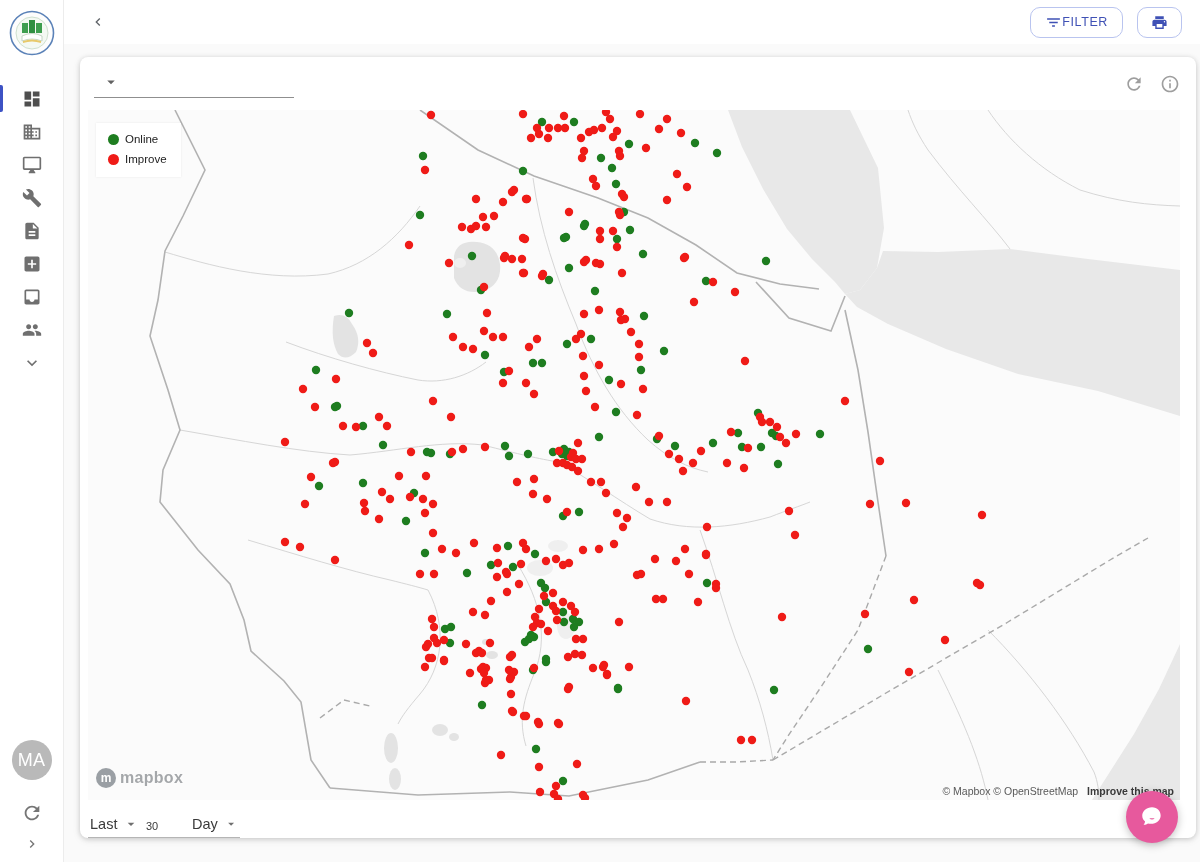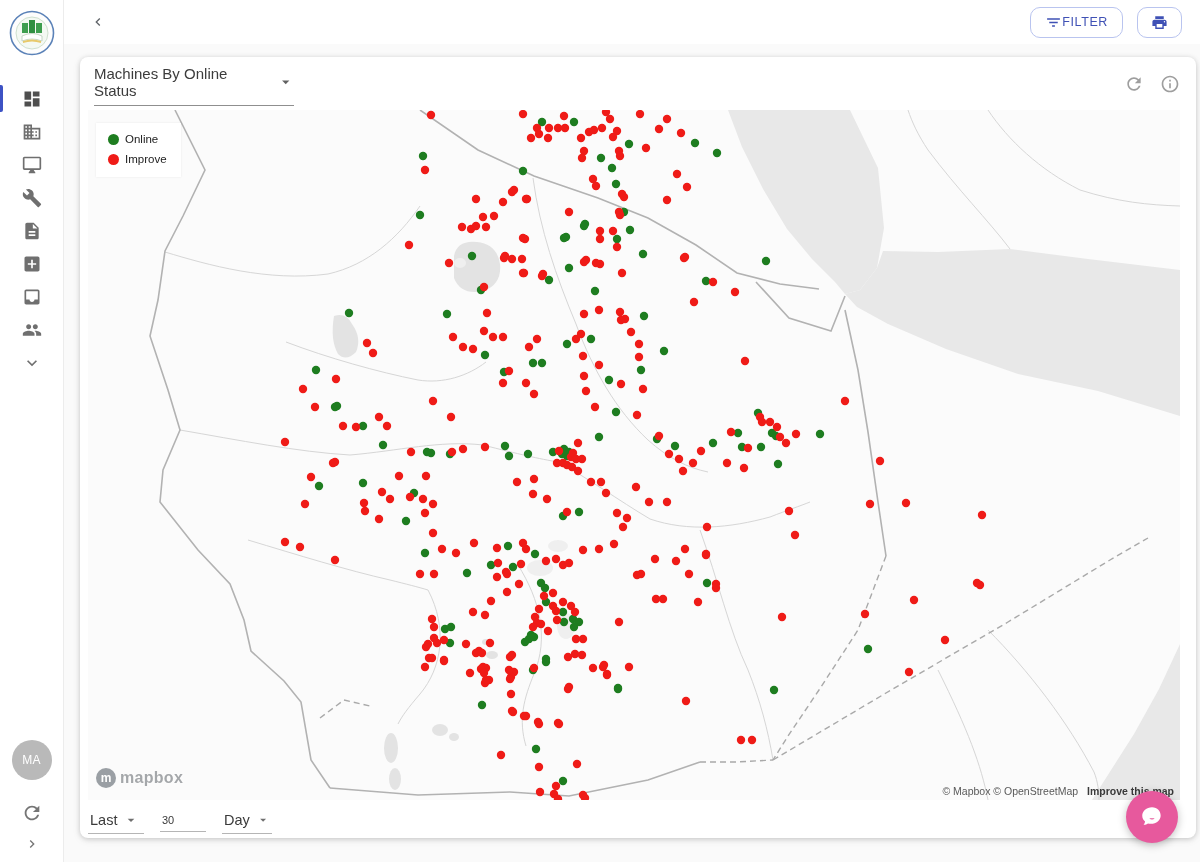--- a/index.html
+++ b/index.html
@@ -8,21 +8,21 @@
 
   
   .sidebar { position:absolute; left:0; top:0; width:64px; height:862px; background:#fff; border-right:1px solid #ececec; display:flex; flex-direction:column; align-items:center; z-index:5; }
   .logo { margin-top:10px; width:46px; height:46px; }
   .nav { margin-top:26px; display:flex; flex-direction:column; align-items:center; width:100%; }
   .nav-item { position:relative; width:64px; height:33px; display:flex; align-items:center; justify-content:center; cursor:pointer; color:#6f6f6f; }
   .nav-item svg { width:20px; height:20px; fill:#6f6f6f; }
   .nav-item.active svg { fill:#4e4e4e; }
   .nav-item.active::before { content:""; position:absolute; left:0; top:3px; width:3px; height:27px; background:var(--accent,#3d52c4); border-radius:0 2px 2px 0; }
   .side-bottom { margin-top:auto; display:flex; flex-direction:column; align-items:center; }
-  .avatar { width:40px; height:40px; border-radius:50%; background:#b9b9b9; color:#fff; font-size:12px; display:flex; align-items:center; justify-content:center; letter-spacing:.3px; }
+  .avatar { width:40px; height:40px; border-radius:50%; background:#b9b9b9; color:#fff; font-size:18px; display:flex; align-items:center; justify-content:center; letter-spacing:.3px; }
   .side-refresh { margin-top:22px; width:22px; height:22px; fill:#757575; cursor:pointer; }
   .side-collapse { margin-top:12px; margin-bottom:10px; width:16px; height:16px; fill:#757575; cursor:pointer; }
 
   
   .topbar { position:absolute; left:64px; top:0; right:0; height:44px; background:#fff; display:flex; align-items:stretch; z-index:4; }
   .back-ico { align-self:center; margin-left:26px; width:16px; height:16px; fill:#5f6368; cursor:pointer; }
   .tabs { display:flex; margin-left:4px; }
   .tab { position:relative; display:flex; align-items:center; padding:0 25px; font-size:12.5px; letter-spacing:.5px; color:#8f8f8f; cursor:pointer; white-space:nowrap; }
   .tab.active { color:var(--accent,#3d52c4); font-weight:bold; }
   .tab.active::after { content:""; position:absolute; left:0; right:0; bottom:0; height:2px; background:var(--accent,#3d52c4); }
@@ -49,21 +49,21 @@
   .legend-dot { width:11px; height:11px; border-radius:50%; margin-right:6px; }
   .legend-row span.t { font-size:11.5px; color:#222; }
   .mapbox-logo { position:absolute; left:8px; bottom:12px; display:flex; align-items:center; opacity:.85; cursor:pointer; }
   .mapbox-logo .mb-circle { width:20px; height:20px; border-radius:50%; background:#8a9096; color:#fff; font-size:12px; font-weight:bold; display:flex; align-items:center; justify-content:center; }
   .mapbox-logo .mb-text { margin-left:4px; font-size:16px; font-weight:bold; color:#96999c; letter-spacing:.3px; text-shadow:0 0 2px #fff; }
   .attribution { position:absolute; right:6px; bottom:3px; font-size:10.5px; color:#595959; }
   .attribution span { cursor:pointer; }
   .attribution .improve { font-weight:bold; color:#3a3a3a; margin-left:6px; }
 
   
-  .card-foot { position:absolute; left:8px; top:743px; right:8px; height:38px; display:flex; align-items:center; gap:16px; padding-top:5px; background:#fff; }
+  .card-foot { position:absolute; left:8px; top:743px; right:8px; height:38px; display:flex; align-items:flex-end; padding-top:5px; background:#fff; }
   .u-select { display:flex; align-items:center; border-bottom:1px solid #b5b5b5; padding:2px 2px 5px 2px; cursor:pointer; }
   .u-select .lbl { font-size:14.5px; color:#3a3a3a; }
   .u-select svg { width:16px; height:16px; fill:#6f6f6f; margin-left:6px; }
   .u-select.w-last { width:56px; }
   .u-select.w-day { width:50px; }
   .u-input { width:46px; border:none; border-bottom:1px solid #b5b5b5; font-size:11px; color:#3a3a3a; padding:2px 2px 5px 2px; background:transparent; font-family:inherit; outline:none; }
 
   
   .chat-fab { position:absolute; left:1126px; top:791px; width:52px; height:52px; border-radius:50%; border:none; background:#e7599d; box-shadow:0 2px 8px rgba(0,0,0,.25); cursor:pointer; display:flex; align-items:center; justify-content:center; z-index:10; }
   .chat-fab svg { width:26px; height:26px; }
@@ -160,21 +160,20 @@
         <svg viewBox="0 0 24 24">
             <path d="M19 8H5c-1.66 0-3 1.34-3 3v6h4v4h12v-4h4v-6c0-1.66-1.34-3-3-3zm-3 11H8v-5h8v5zm3-7c-.55 0-1-.45-1-1s.45-1 1-1 1 .45 1 1-.45 1-1 1zm-1-9H6v4h12V3z"></path>
           </svg>
       </button>
     </div>
   </header>
 
   <section class="card">
     <div class="card-head">
       <div class="title-select">
-        <span class="lbl">Machines By Online Status</span>
         <svg viewBox="0 0 24 24">
             <path d="M7 10l5 5 5-5z"></path>
           </svg>
       </div>
       <div class="head-icons">
         <svg viewBox="0 0 24 24">
             <path d="M17.65 6.35C16.2 4.9 14.21 4 12 4c-4.42 0-7.99 3.58-7.99 8s3.57 8 7.99 8c3.73 0 6.84-2.55 7.73-6h-2.08c-.82 2.33-3.04 4-5.65 4-3.31 0-6-2.69-6-6s2.69-6 6-6c1.66 0 3.14.69 4.22 1.78L13 11h7V4l-2.35 2.35z"></path>
           </svg>
         <svg viewBox="0 0 24 24">
             <path d="M12 2C6.48 2 2 6.48 2 12s4.48 10 10 10 10-4.48 10-10S17.52 2 12 2zm0 18c-4.41 0-8-3.59-8-8s3.59-8 8-8 8 3.59 8 8-3.59 8-8 8zm-1-13h2v2h-2V7zm0 4h2v6h-2v-6z"></path>

